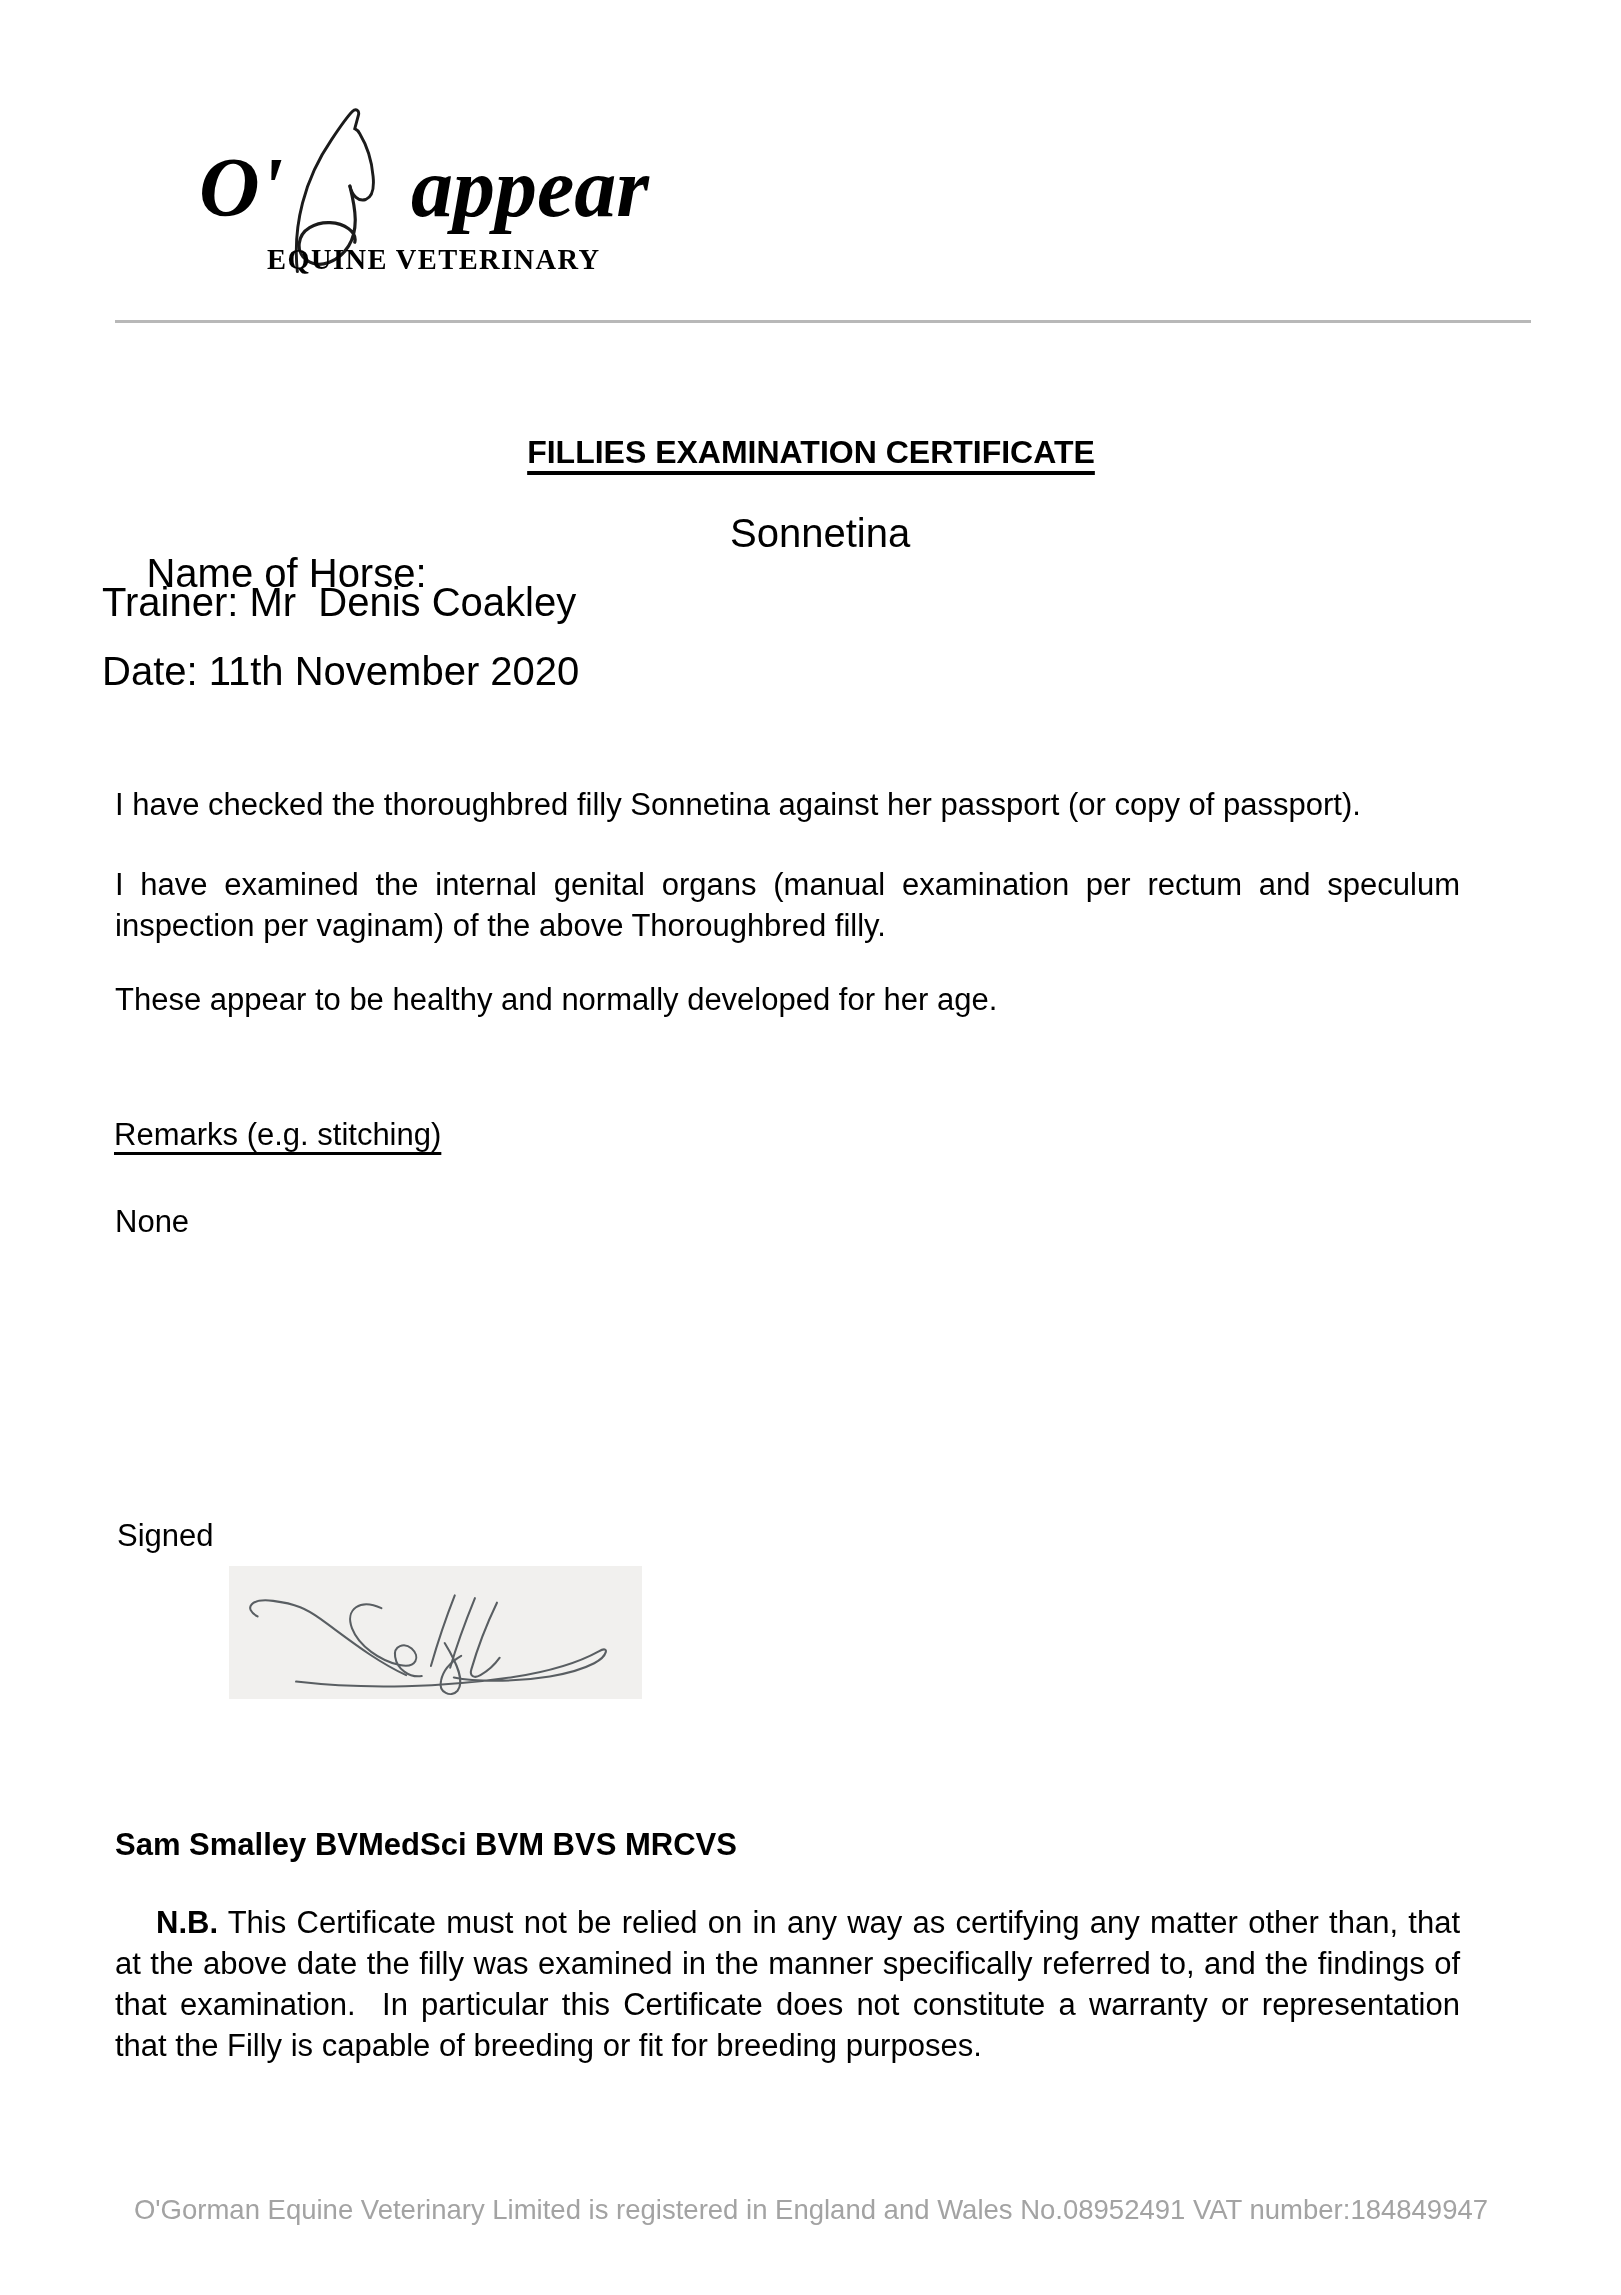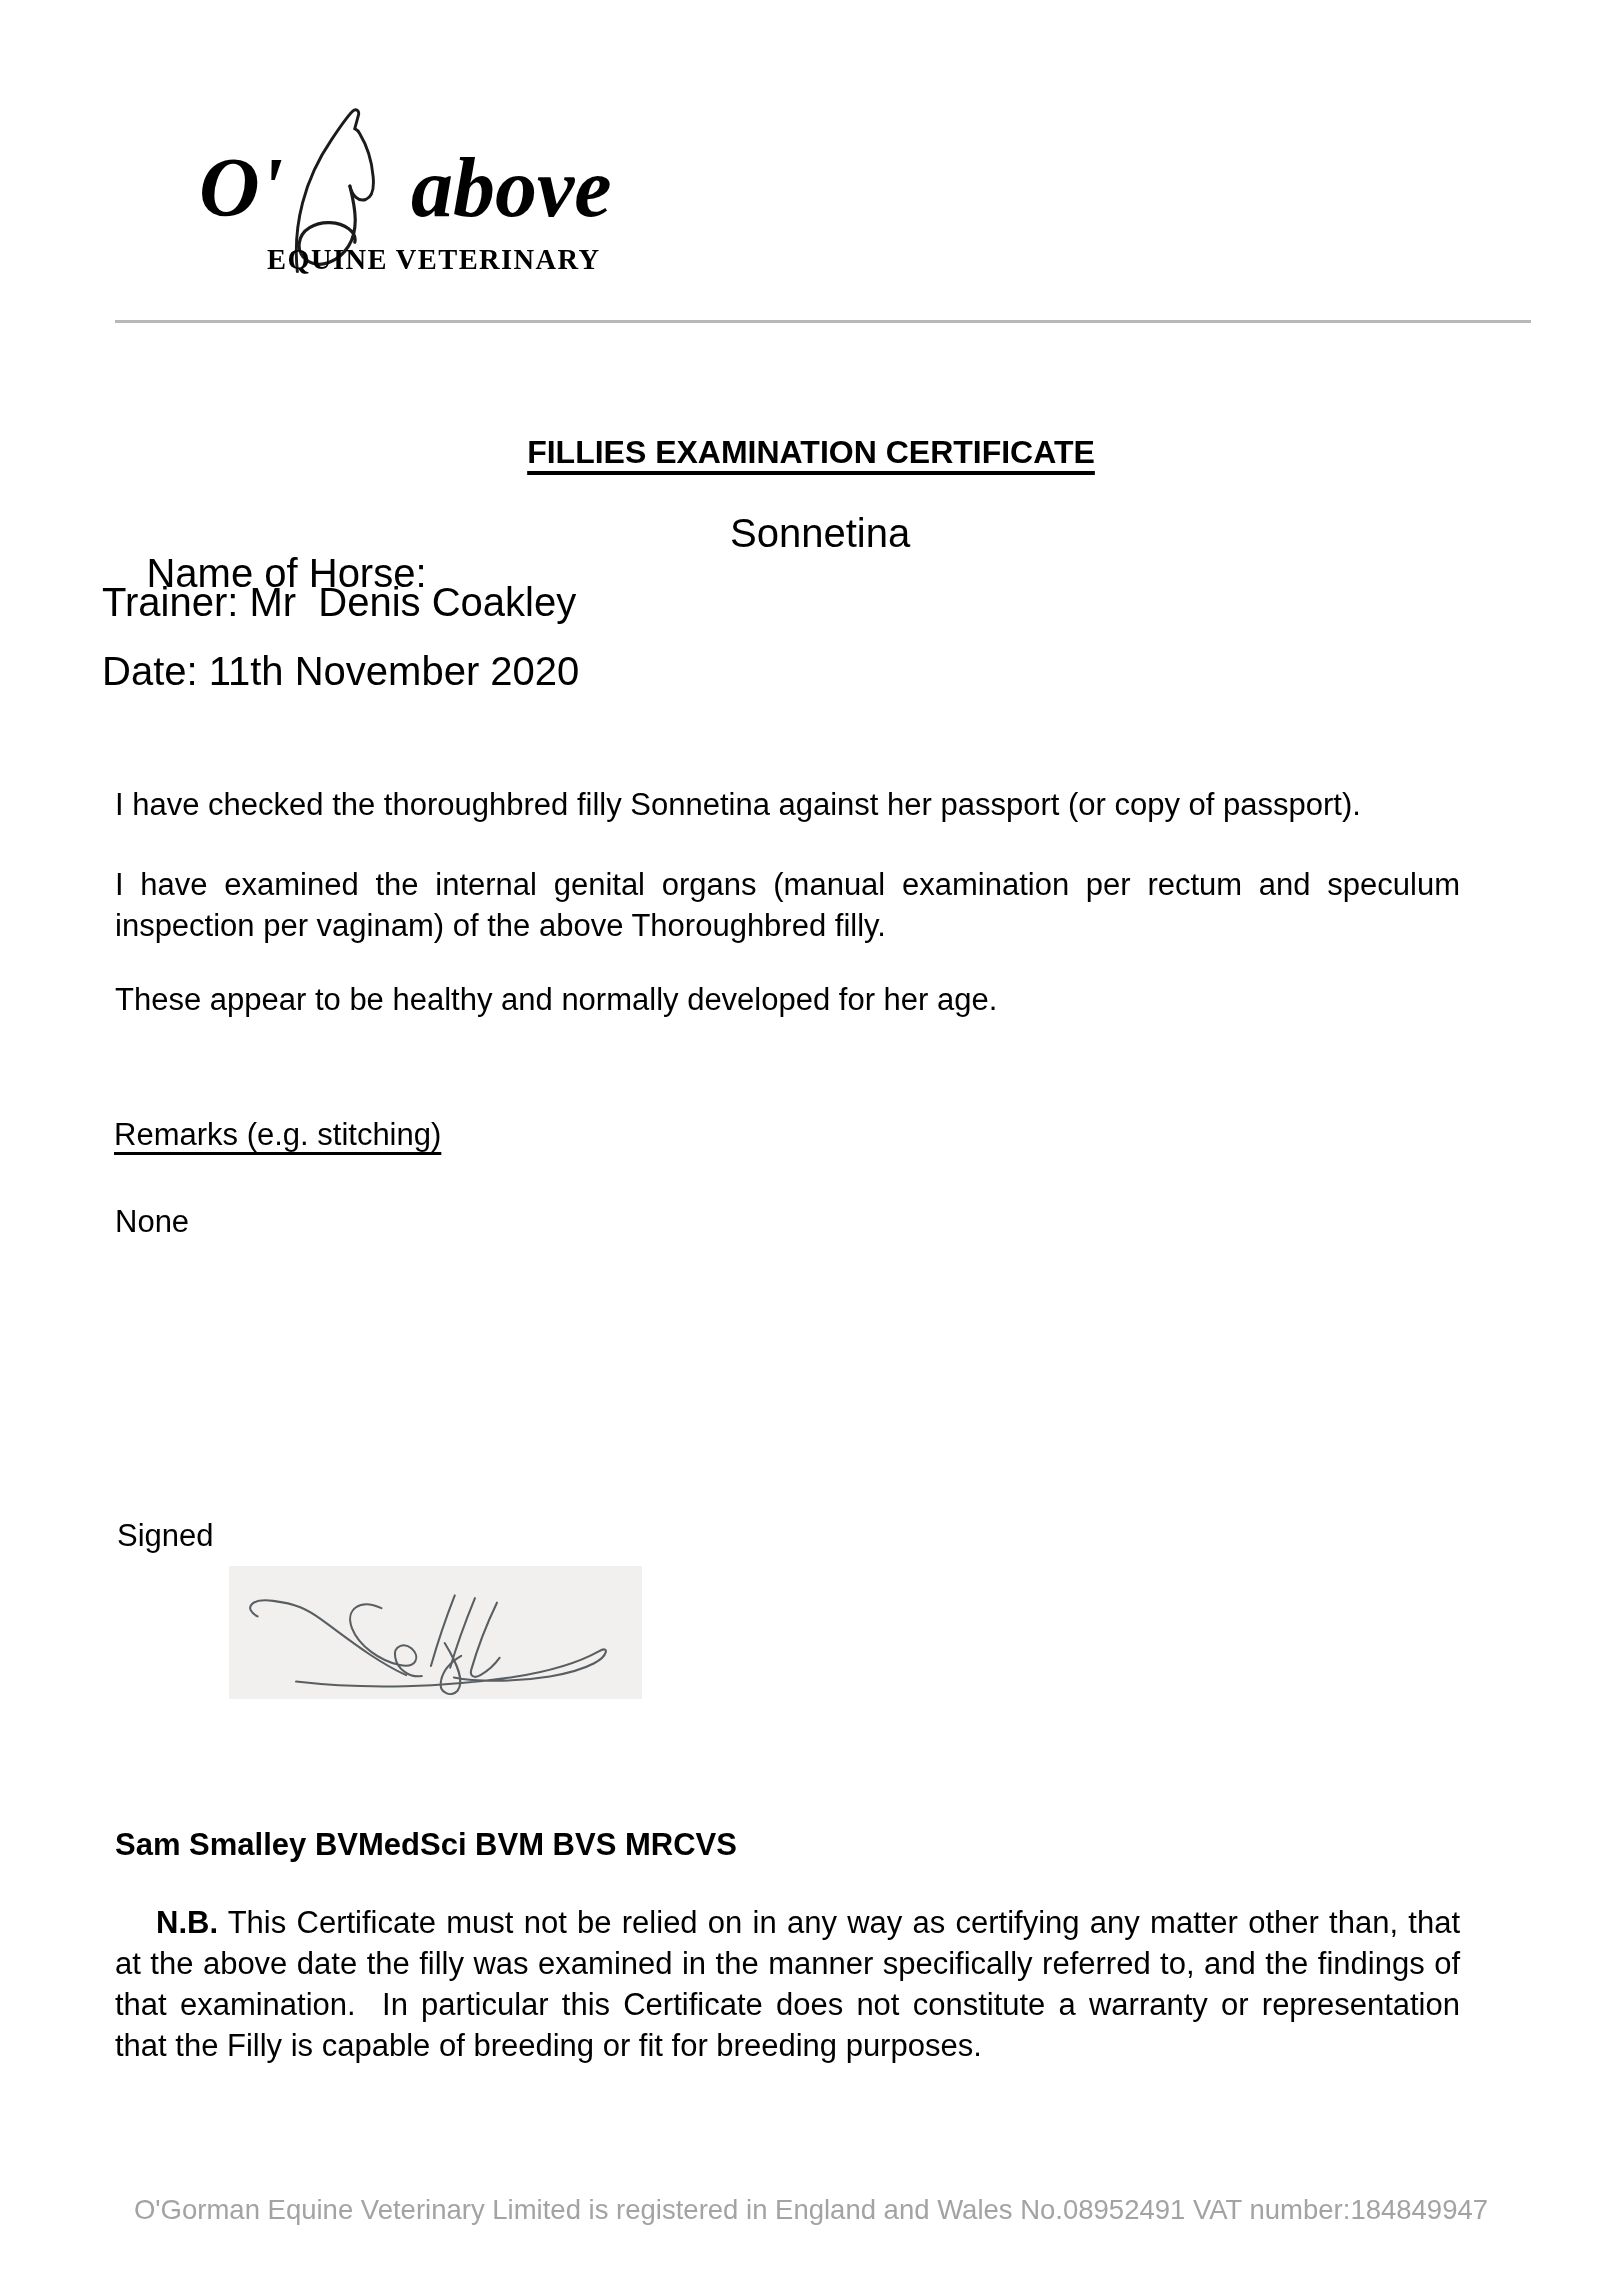--- a/index.html
+++ b/index.html
@@ -159,21 +159,21 @@
 <body>
 
 <div class="page">
 
   <div class="logo">
     <svg class="horse-svg" viewBox="0 0 110 140" fill="none" xmlns="http://www.w3.org/2000/svg">
       <path d="M16 138 C12 100 22 62 44 30 C50 21 56 12 61 7 C64 4 67 6 66 10 L63 21 C65 22 66 23 67 25 C73 35 77 48 78 60 C79 70 77 77 72 79 C66 81 61 76 59 68" stroke="#1b1b1b" stroke-width="2.4" stroke-linecap="round"></path>
       <path d="M59 68 C64 88 66 104 58 117 C50 130 34 136 24 129 C14 122 16 108 26 102 C36 96 50 97 58 103 C62 106 64 110 63 114" stroke="#1b1b1b" stroke-width="2.6" stroke-linecap="round"></path>
     </svg>
     <span class="brand-part brand-start">O'</span>
-    <span class="brand-part brand-end">above</span>
+    <span class="brand-part brand-end">appear</span>
     <div class="logo-subtitle">EQUINE VETERINARY</div>
   </div>
 
 
   <div class="header-rule"></div>
 
   <div class="doc-title">
     <span>FILLIES EXAMINATION CERTIFICATE</span>
   </div>
 

